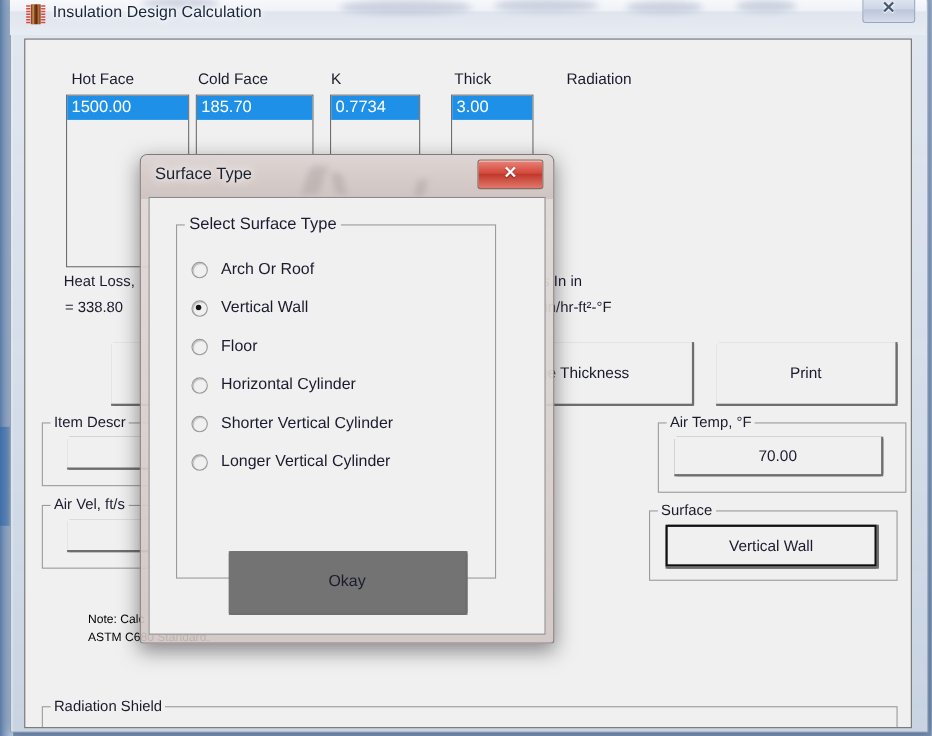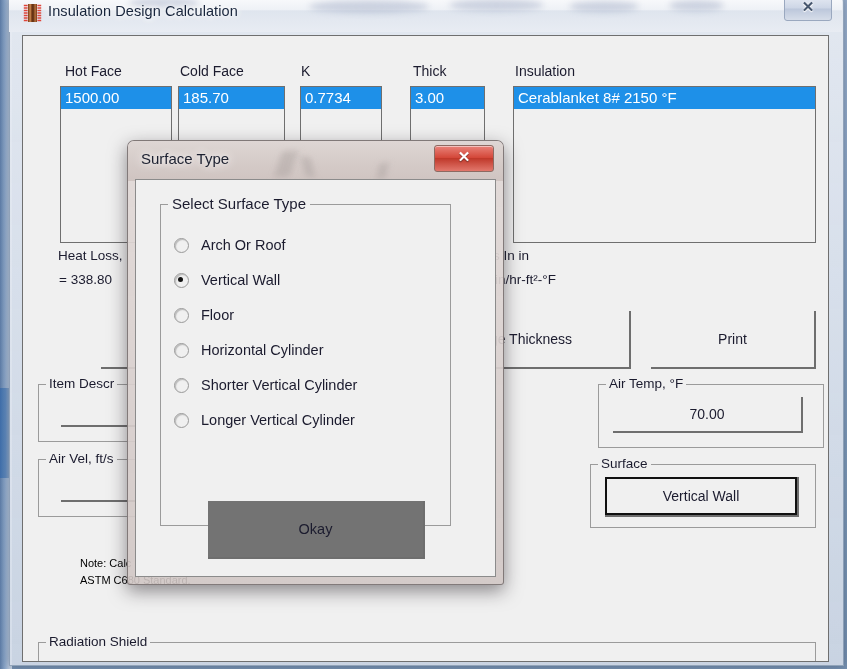--- a/index.html
+++ b/index.html
@@ -142,36 +142,33 @@
       <div class="glyph">✕</div>
     </div>
   </div>
 
   <div id="client">
 
     <div class="hdr-lbl" style="left:42px;top:27px;">Hot Face</div>
     <div class="hdr-lbl" style="left:157px;top:27px;">Cold Face</div>
     <div class="hdr-lbl" style="left:278px;top:27px;">K</div>
     <div class="hdr-lbl" style="left:390px;top:27px;">Thick</div>
-    <div class="hdr-lbl" style="left:492px;top:27px;">Insulation</div>
+    <div class="hdr-lbl" style="left:492px;top:27px;">Radiation</div>
 
     <div class="listbox" style="left:37px;top:50px;width:110px;height:155px;">
       <div class="sel">1500.00</div>
     </div>
     <div class="listbox" style="left:155px;top:50px;width:105px;height:155px;">
       <div class="sel">185.70</div>
     </div>
     <div class="listbox" style="left:277px;top:50px;width:80px;height:155px;">
       <div class="sel">0.7734</div>
     </div>
     <div class="listbox" style="left:387px;top:50px;width:73px;height:155px;">
       <div class="sel">3.00</div>
-    </div>
-    <div class="listbox" style="left:490px;top:50px;width:301px;height:155px;">
-      <div class="sel">Cerablanket 8# 2150 °F</div>
     </div>
 
     <div class="info-txt" style="left:15px;top:212px;margin-left:20px;">Heat Loss,</div>
     <div class="info-txt" style="left:36px;top:236px;">= 338.80</div>
     <div class="info-txt" style="left:416px;top:212px;">Thickness In in</div>
     <div class="info-txt" style="left:412px;top:236px;">, K In Btu-in/hr-ft²-°F</div>
 
     <div class="vbbtn" style="left:78px;top:275px;width:148px;height:56px;">Ok</div>
     <div class="vbbtn" style="left:410px;top:275px;width:196px;height:56px;">ge Thickness</div>
     <div class="vbbtn" style="left:628px;top:275px;width:163px;height:56px;">Print</div>

